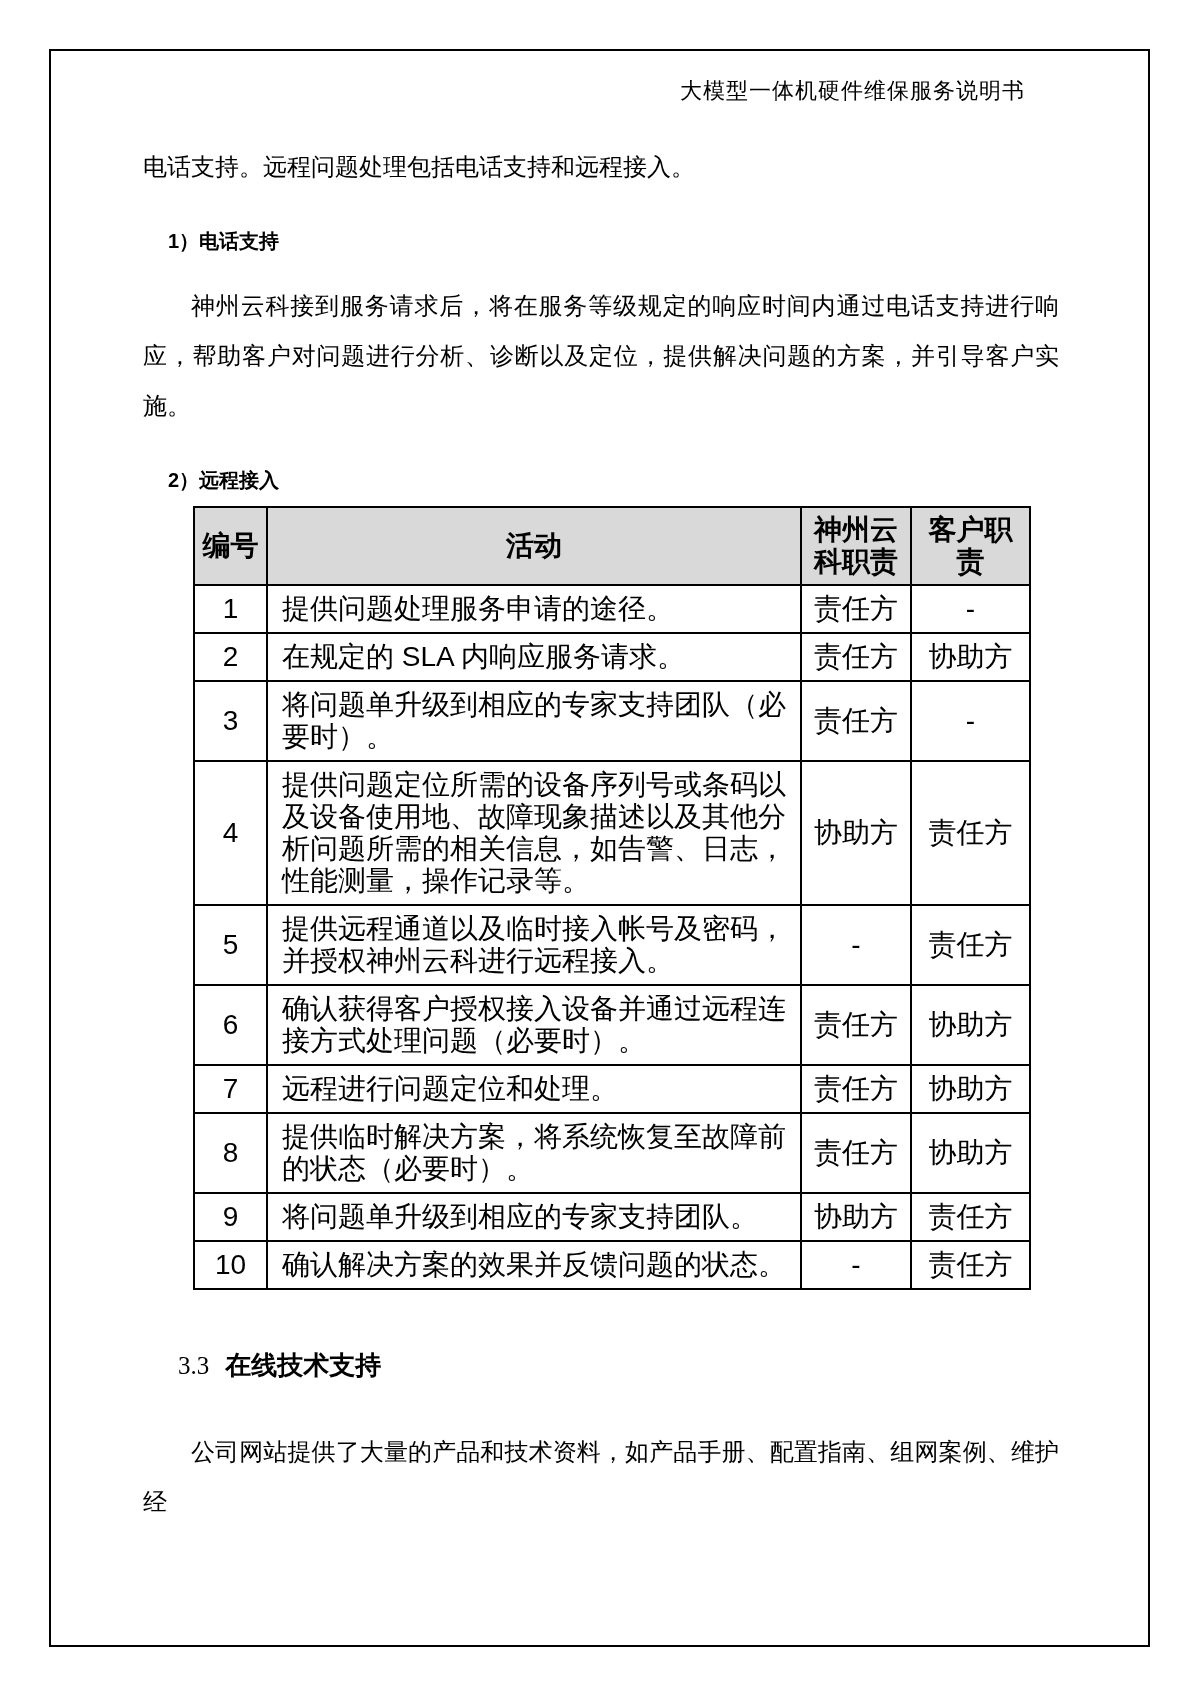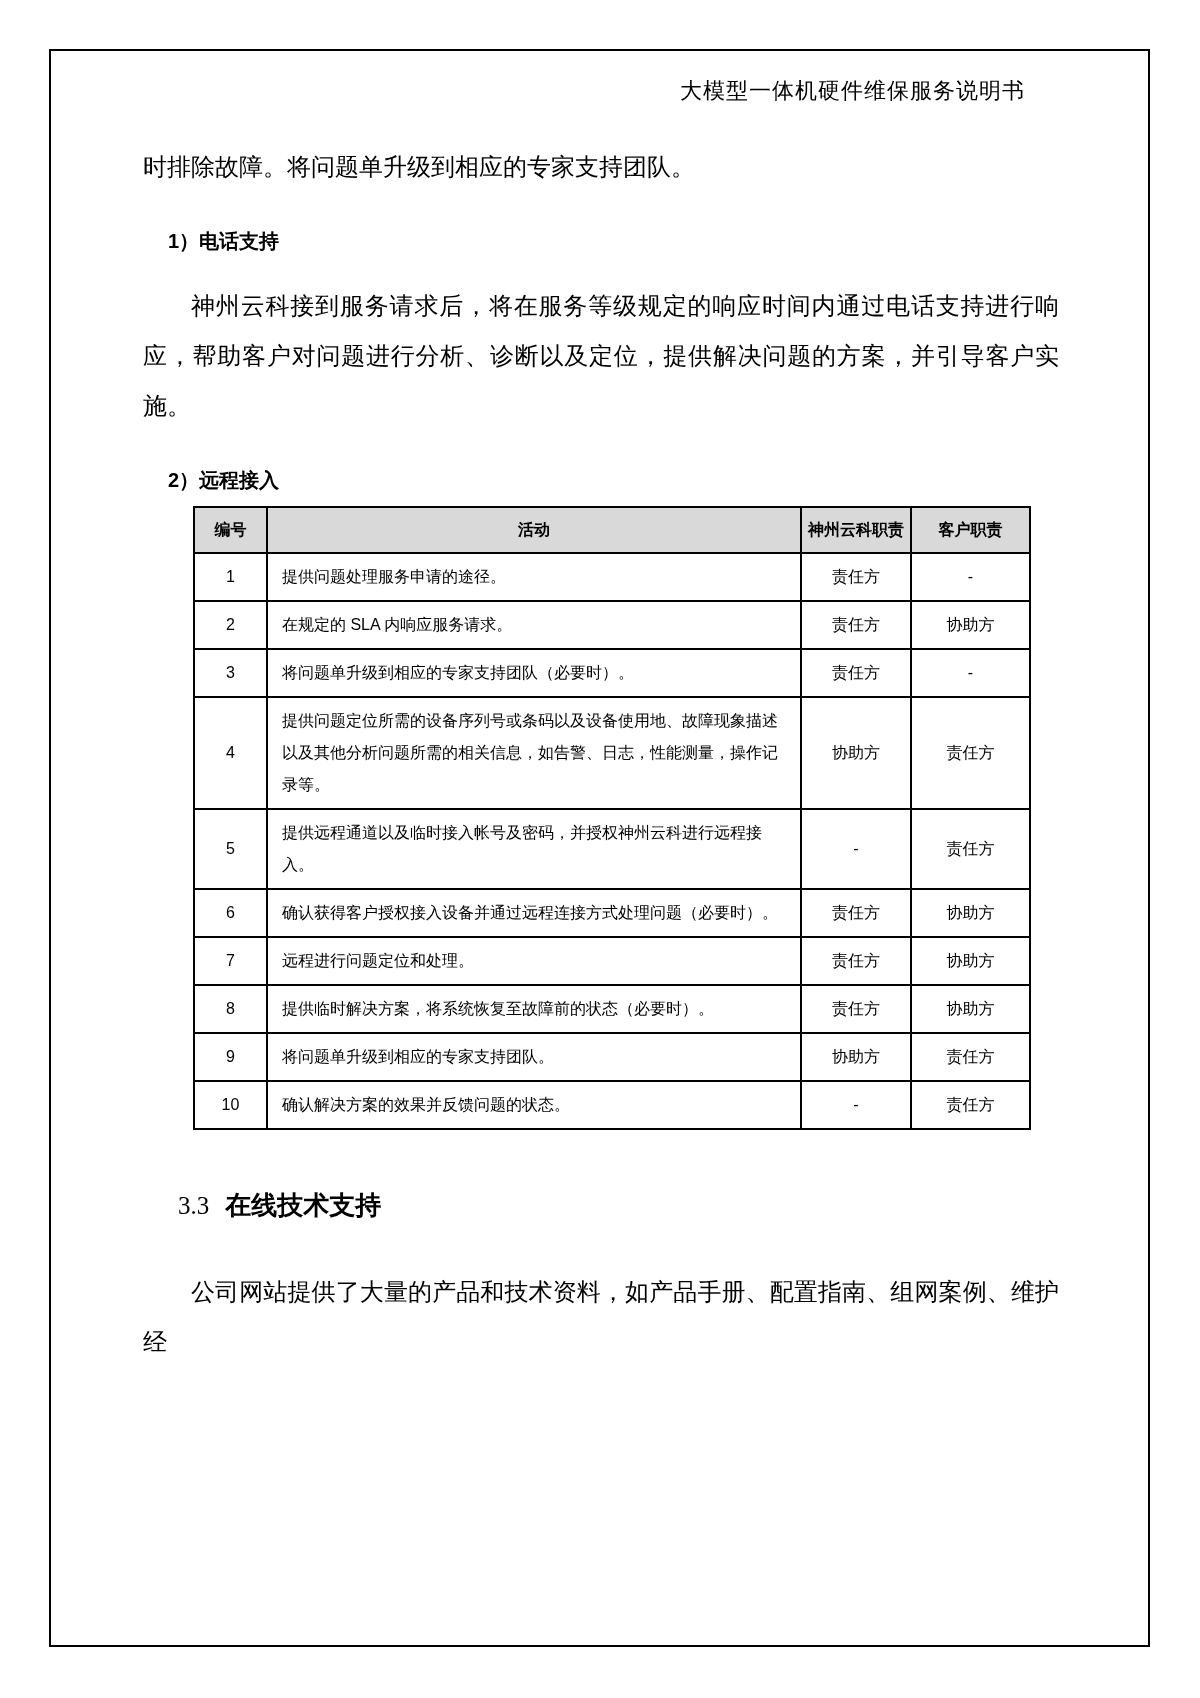--- a/index.html
+++ b/index.html
@@ -50,21 +50,21 @@
     margin-top:20px;
     font-size:24px;
     line-height:50px;
     text-indent:2em;
   }
   table.resp{
     margin:12px 0 0 50px;
     width:836px;
     border-collapse:collapse;
     table-layout:fixed;
-    font-size:16px;
+    font-size:28px;
     line-height:32px;
   }
   table.resp th, table.resp td{
     border:2px solid #000000;
     box-sizing:border-box;
   }
   table.resp th{
     background:#d9d9d9;
     font-weight:bold;
     text-align:center;
@@ -105,21 +105,21 @@
 </head>
 <body>
 
 <div class="page">
   <div class="frame"></div>
 
   <div class="content">
 
     <div class="doc-header">大模型一体机硬件维保服务说明书</div>
 
-    <p class="para intro">时排除故障。将问题单升级到相应的专家支持团队。</p>
+    <p class="para intro">电话支持。远程问题处理包括电话支持和远程接入。</p>
 
     <div class="num-heading">1）电话支持</div>
 
     <p class="para indent after-heading">神州云科接到服务请求后，将在服务等级规定的响应时间内通过电话支持进行响应，帮助客户对问题进行分析、诊断以及定位，提供解决问题的方案，并引导客户实施。</p>
 
     <div class="num-heading">2）远程接入</div>
 
 
 
     <table class="resp">

